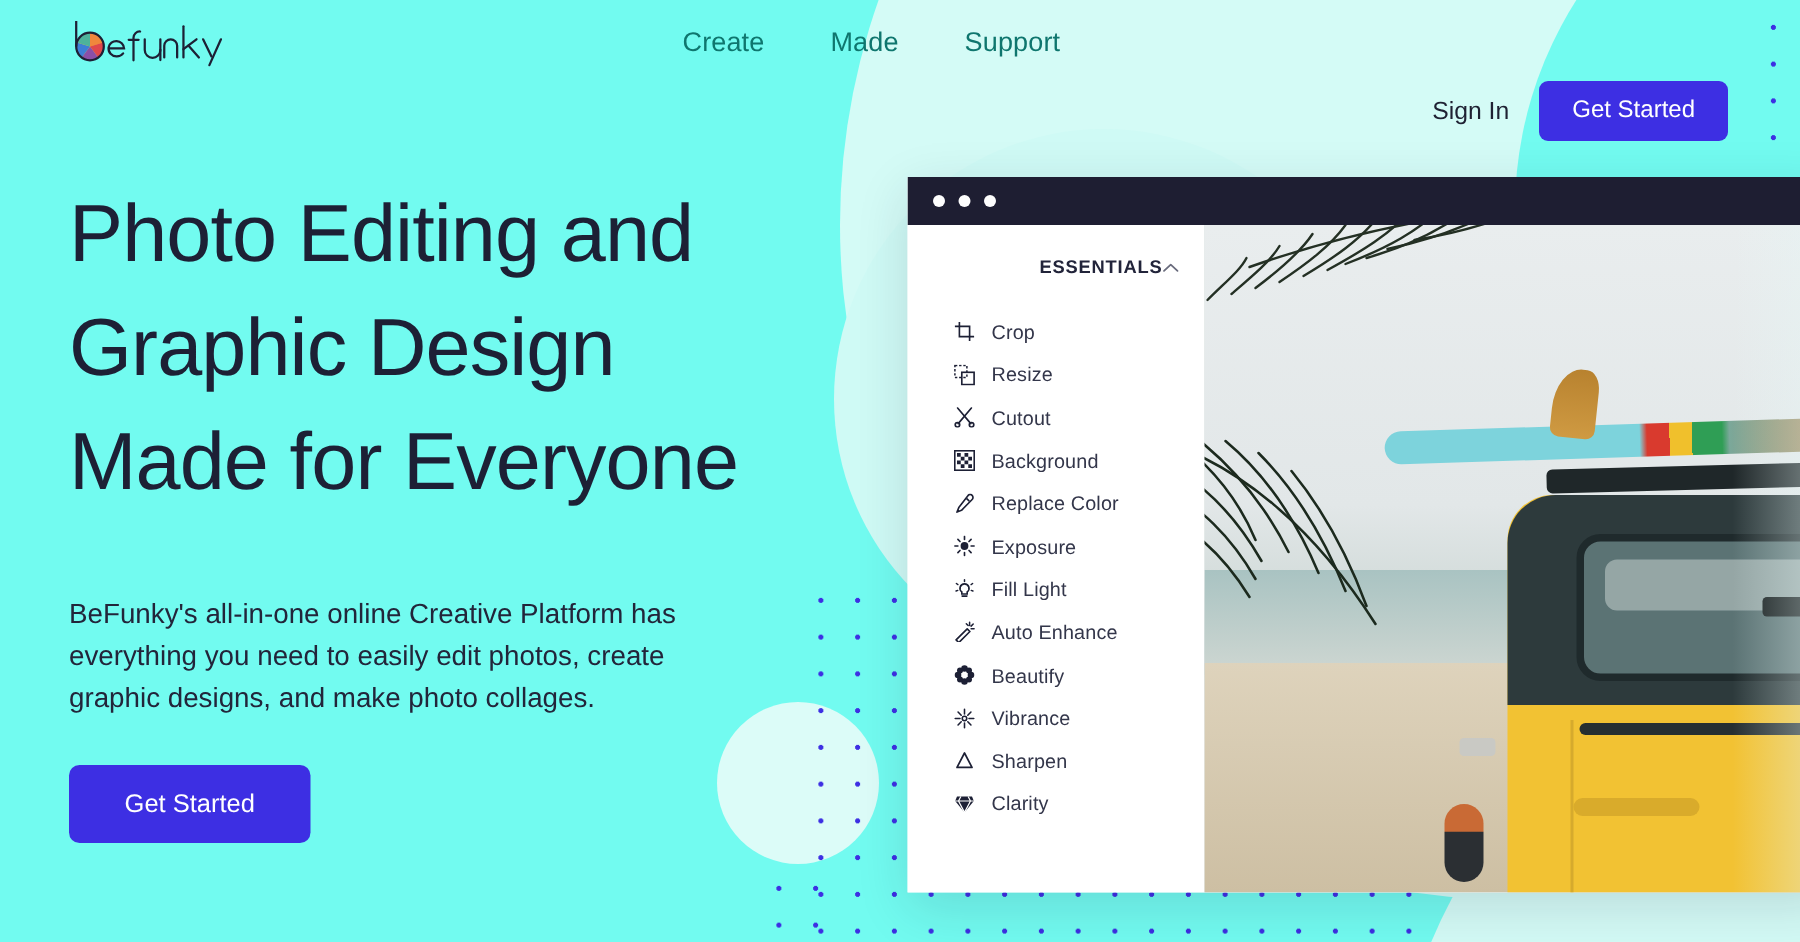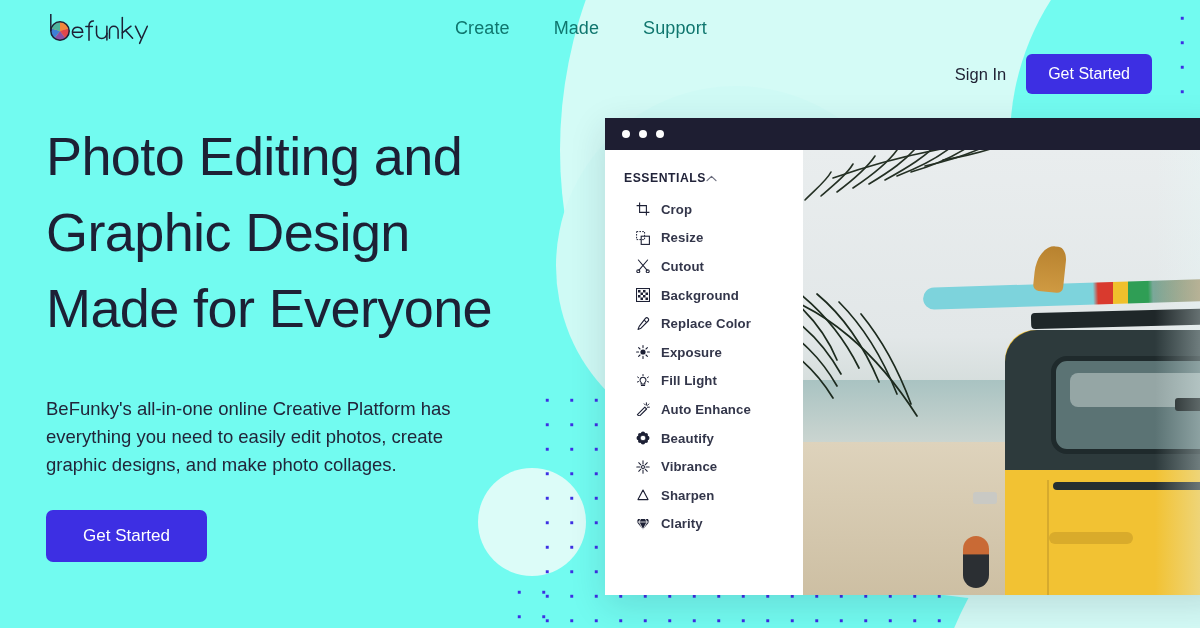--- a/index.html
+++ b/index.html
@@ -161,30 +161,30 @@
   }
   .editor-body { display: flex; height: 445px; }
 
   .panel {
     width: 198px; height: 445px;
     background: #ffffff;
     padding-top: 15px;
     flex: 0 0 198px;
   }
   .panel-head {
-    display: flex; align-items: center; justify-content: flex-start;
+    display: flex; align-items: center; justify-content: flex-end;
     padding: 0 17px 0 19px;
     height: 26px;
   }
   .panel-title {
     font-size: 12.2px; font-weight: bold;
     letter-spacing: .55px; color: #22243a;
   }
   .chev { color: #6a6c7d; display: flex; align-items: center; }
-  .panel-list { margin-top: 4px; font-weight: bold; }
+  .panel-list { margin-top: 16px; }
   .panel-item {
     display: flex; align-items: center;
     gap: 11px;
     height: 28.6px;
     padding-left: 30px;
     cursor: pointer;
   }
   .panel-item .ic {
     width: 15px; height: 15px;
     flex: 0 0 15px;

